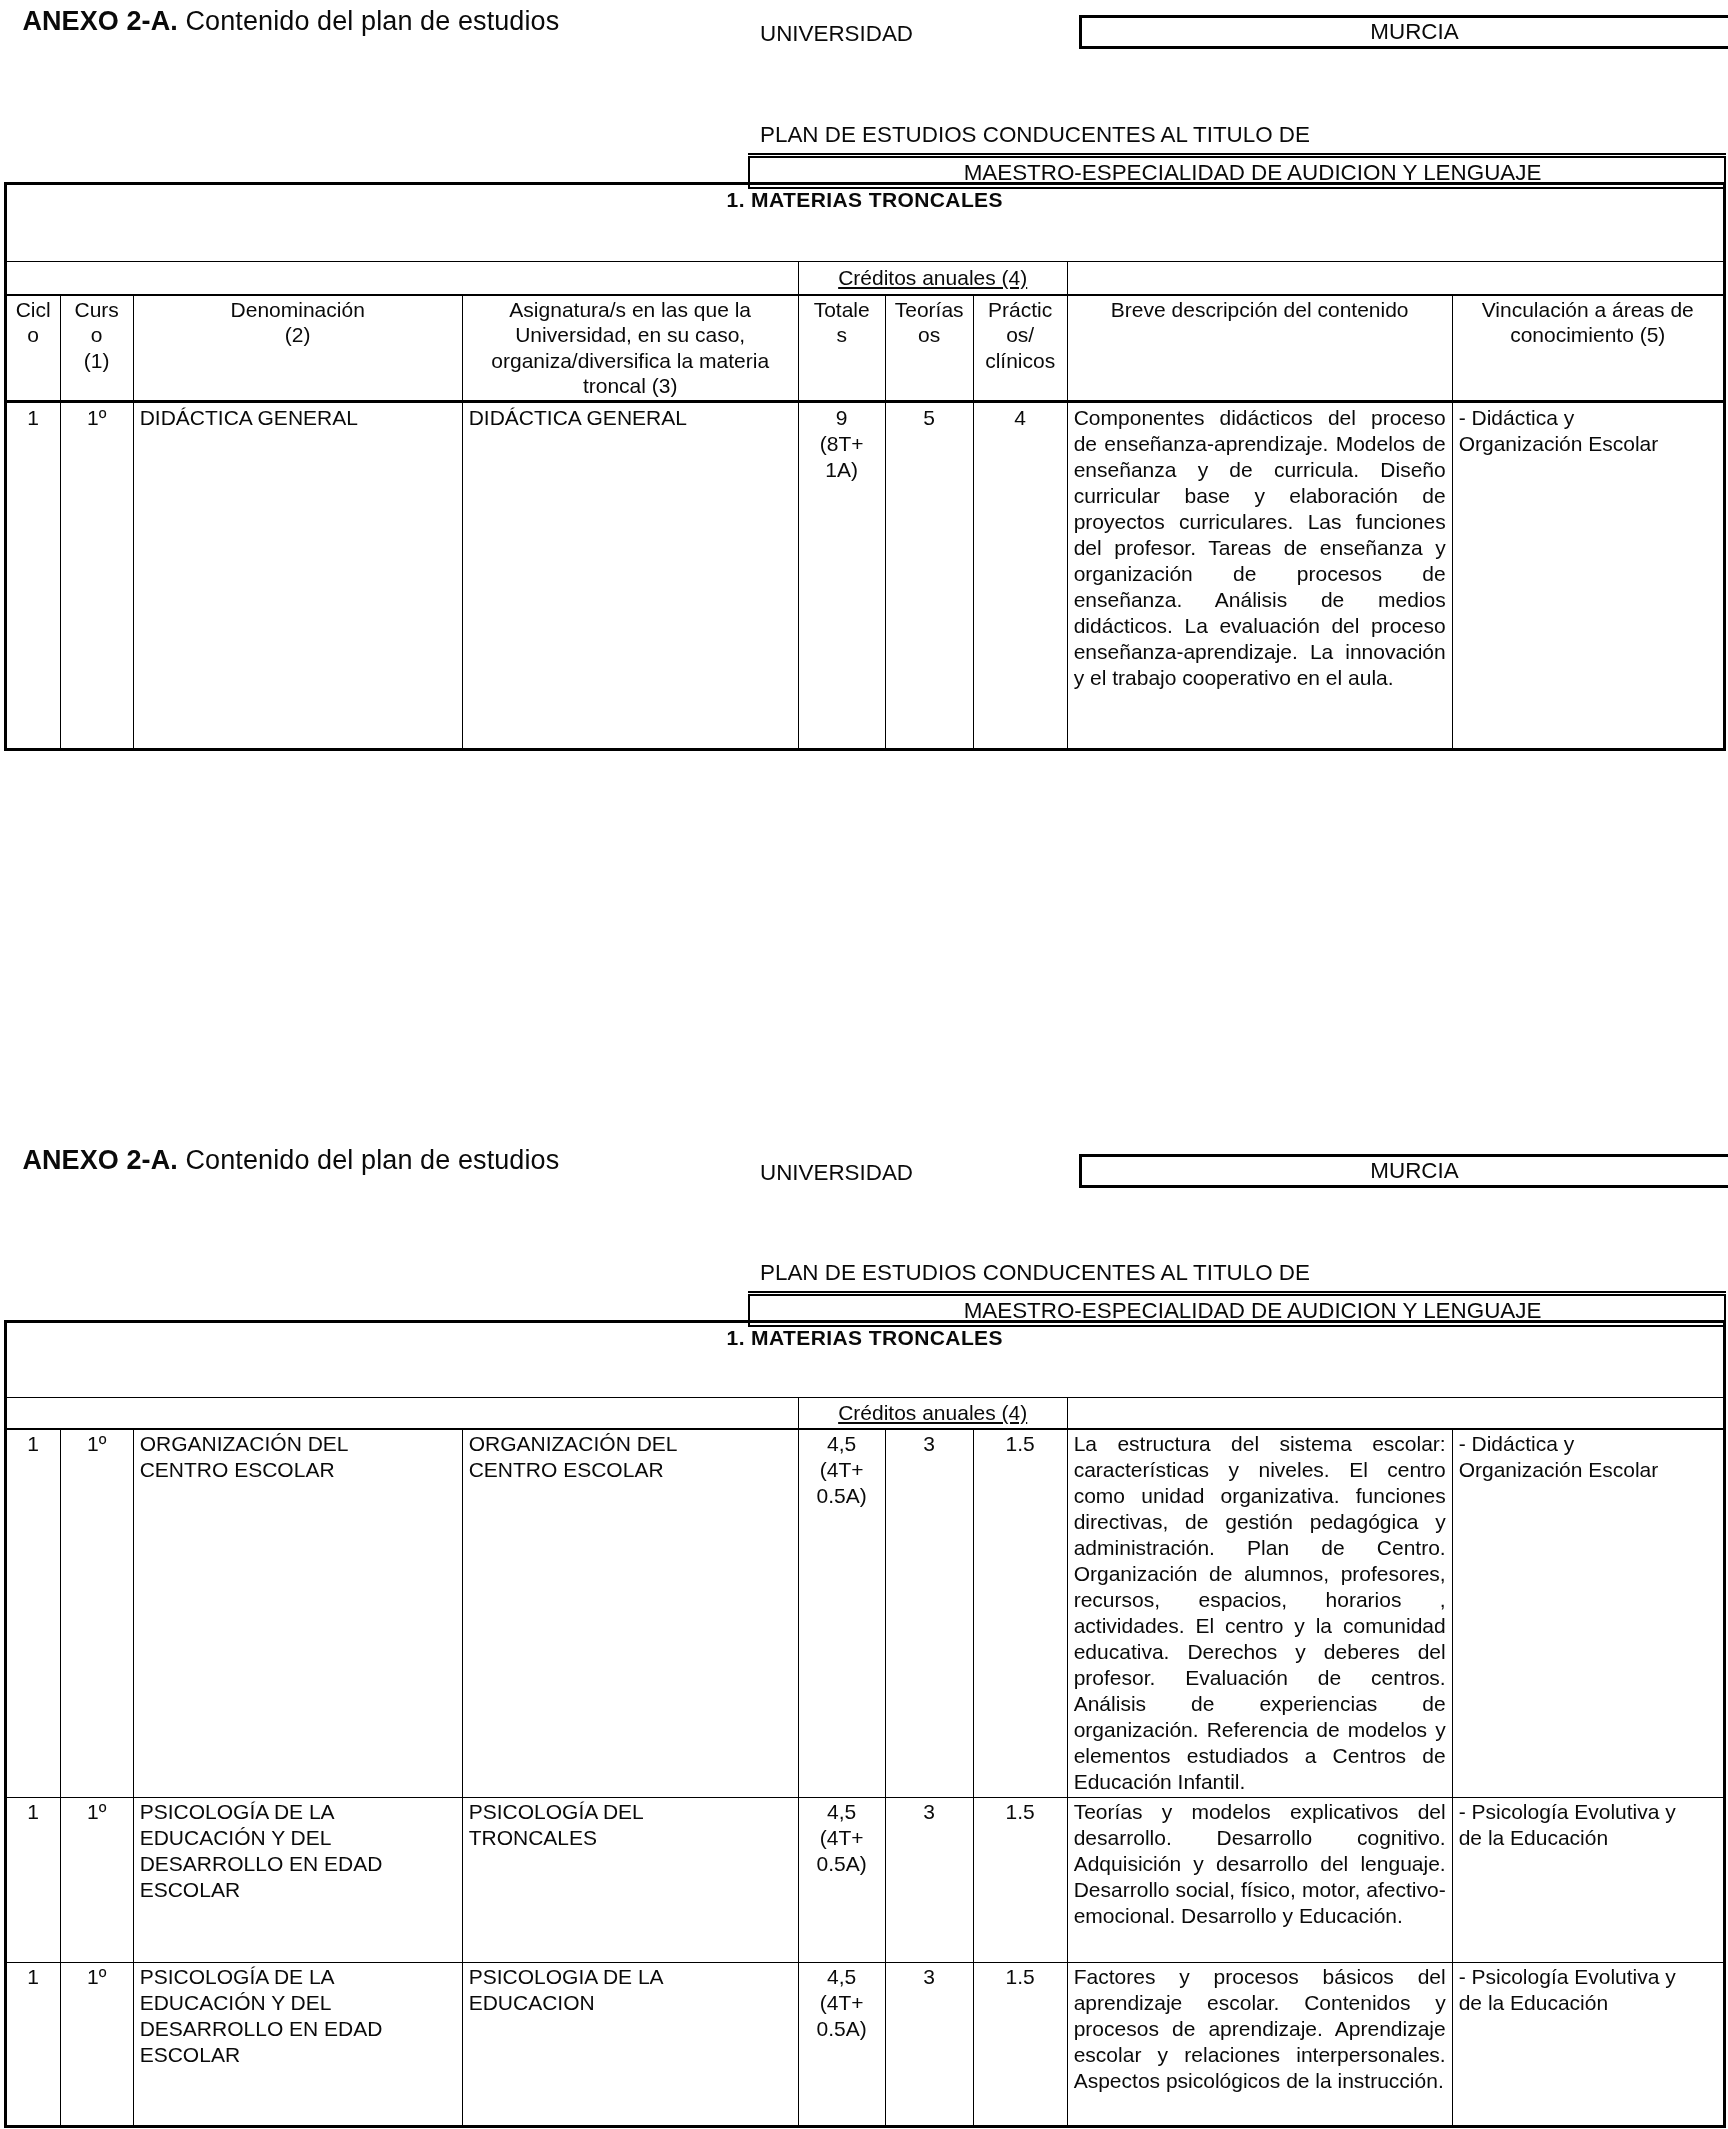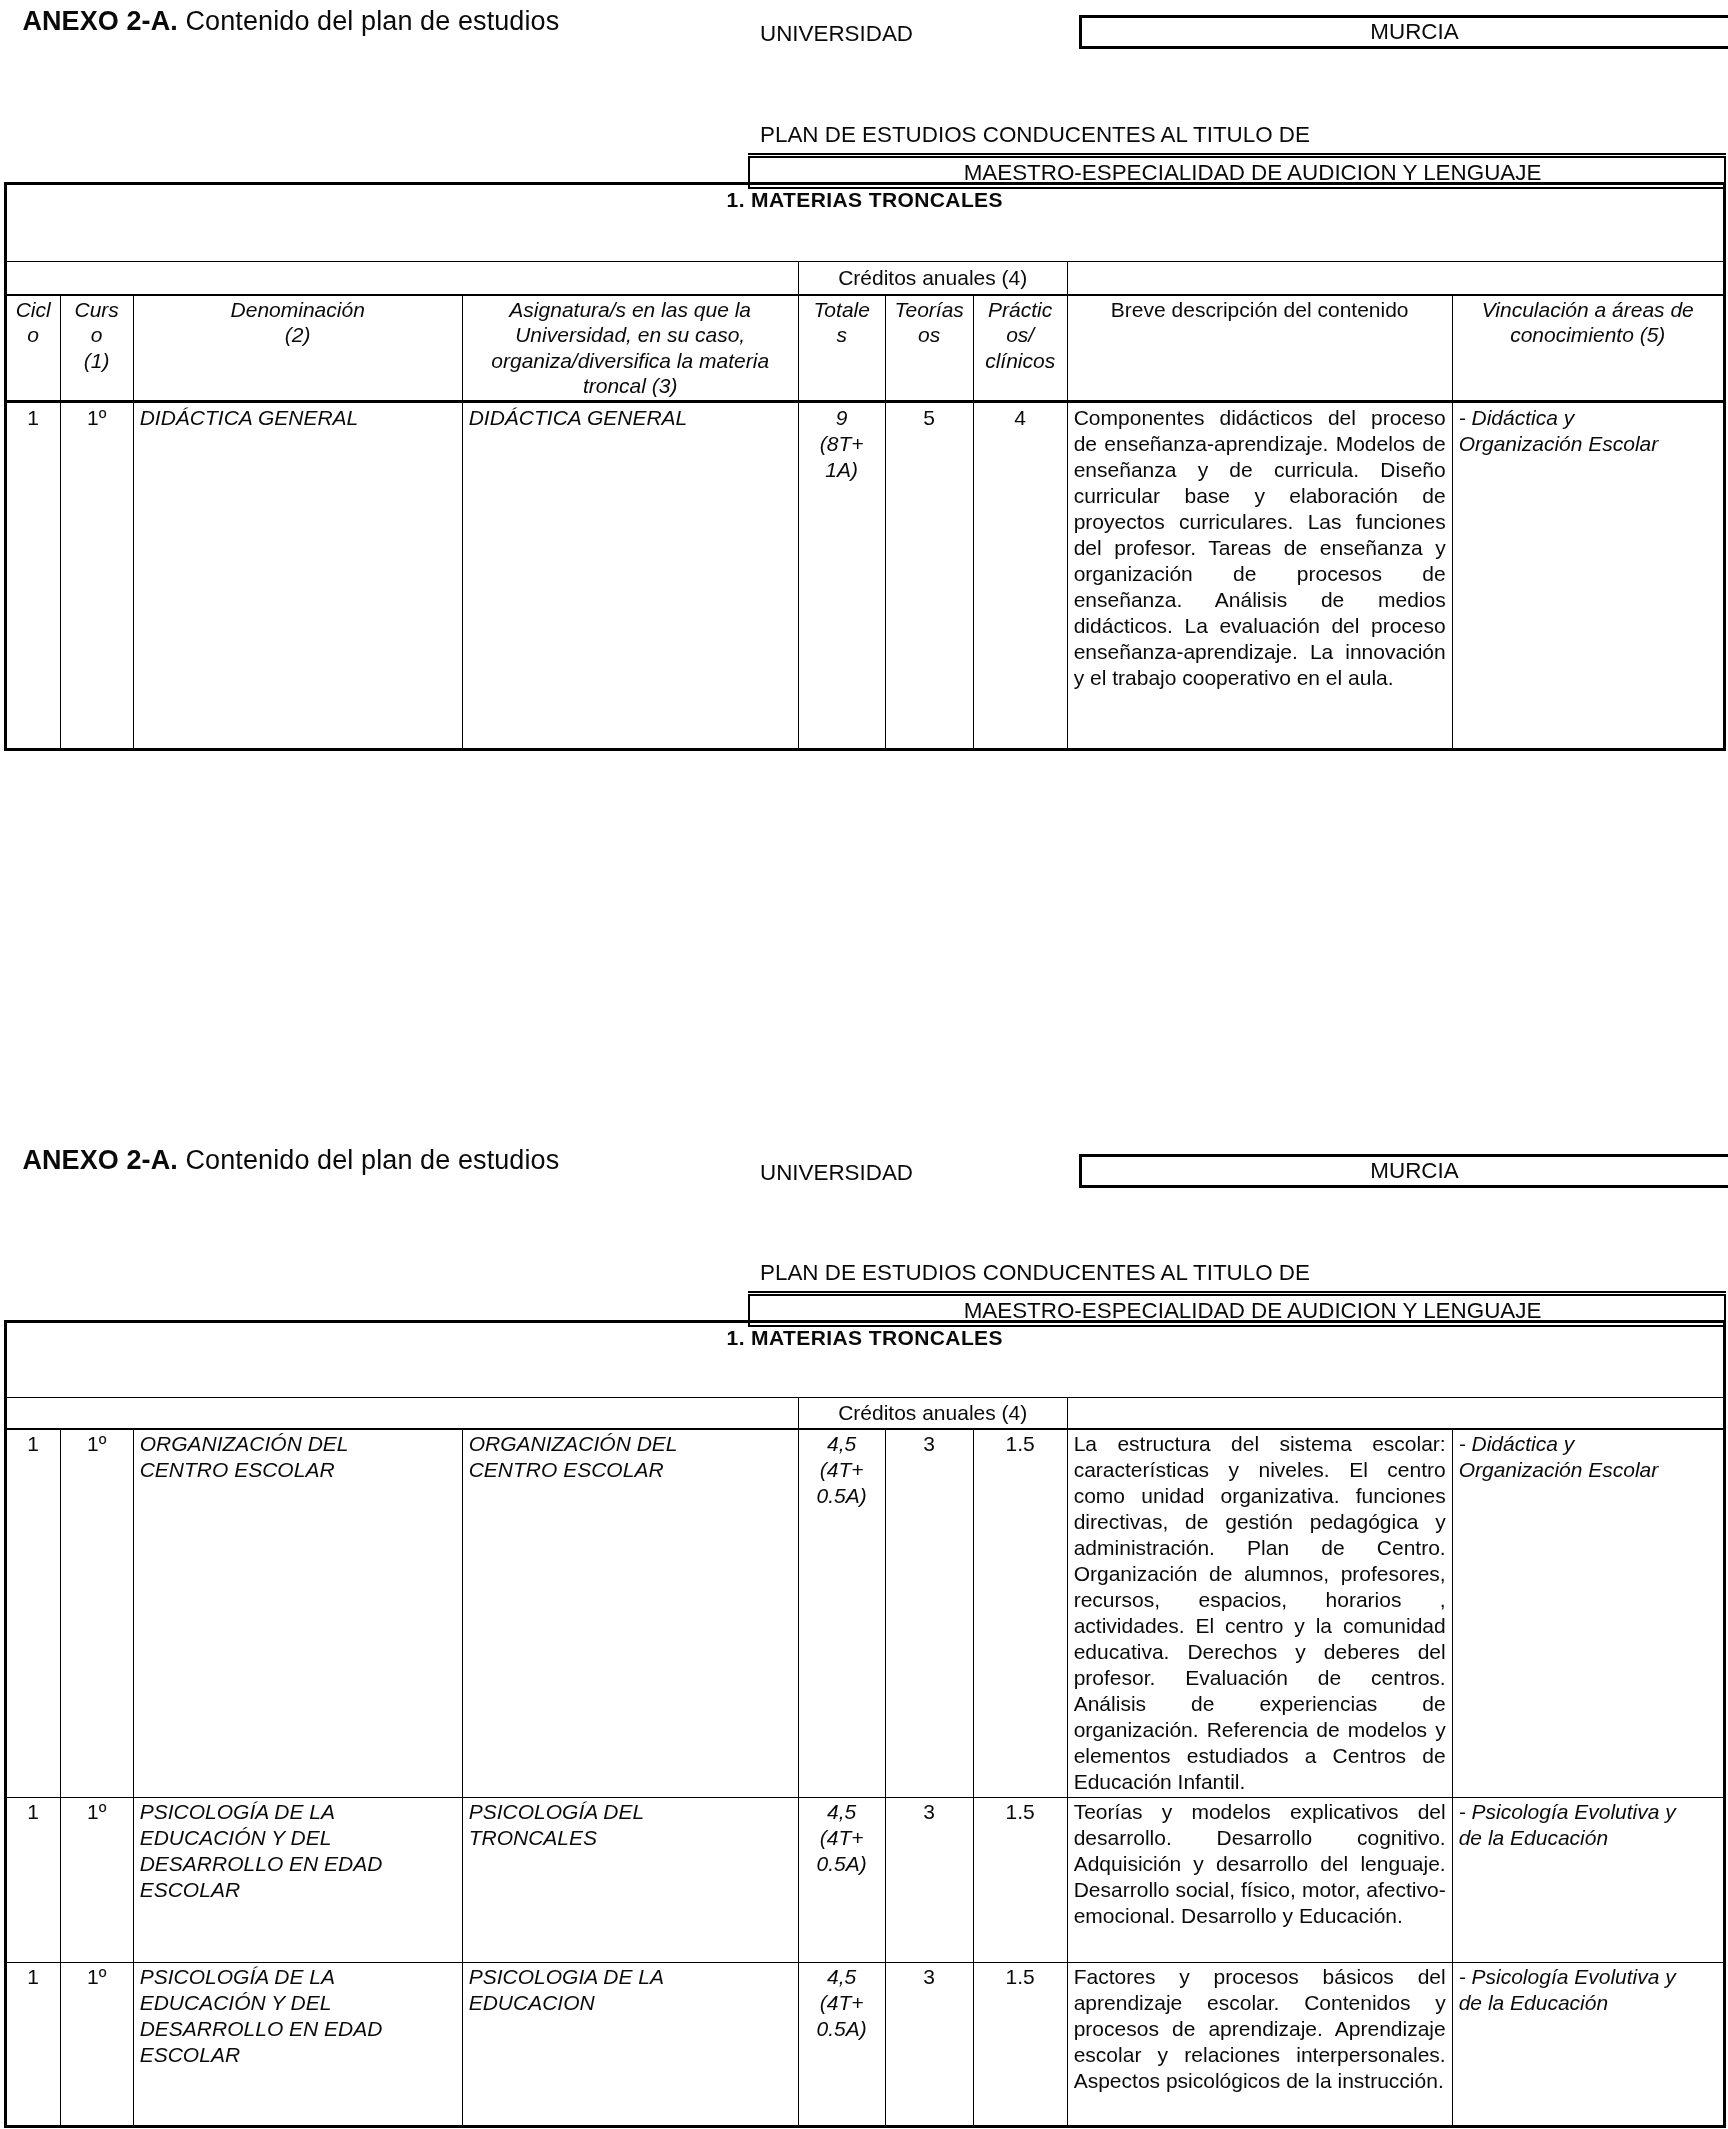--- a/index.html
+++ b/index.html
@@ -73,28 +73,29 @@
     font-weight: bold;
     font-size: 23px;
     border-bottom: 3px solid #000;
     letter-spacing: 0.4px;
   }
   tr.cred-row td {
     border-bottom: 2.2px solid #000;
     text-align: center;
     vertical-align: middle;
     padding: 0 15px;
+    text-decoration: underline;
   }
   tr.head-row td {
     text-align: center;
     border-bottom: 3px solid #000;
     line-height: 25.4px;
   }
   td.mid { vertical-align: middle; }
-  td.pre { white-space: pre-line; font-style: italic; }
+  td.pre { white-space: pre-line; }
   td.num { text-align: center; }
   td.denom { text-align: left; }
   td.desc {
     text-align: justify;
     font-size: 20px;
     line-height: 26px;
     padding: 1.5px 7.5px;
   }
   td.vinc { text-align: left; line-height: 26px; }
 </style>

